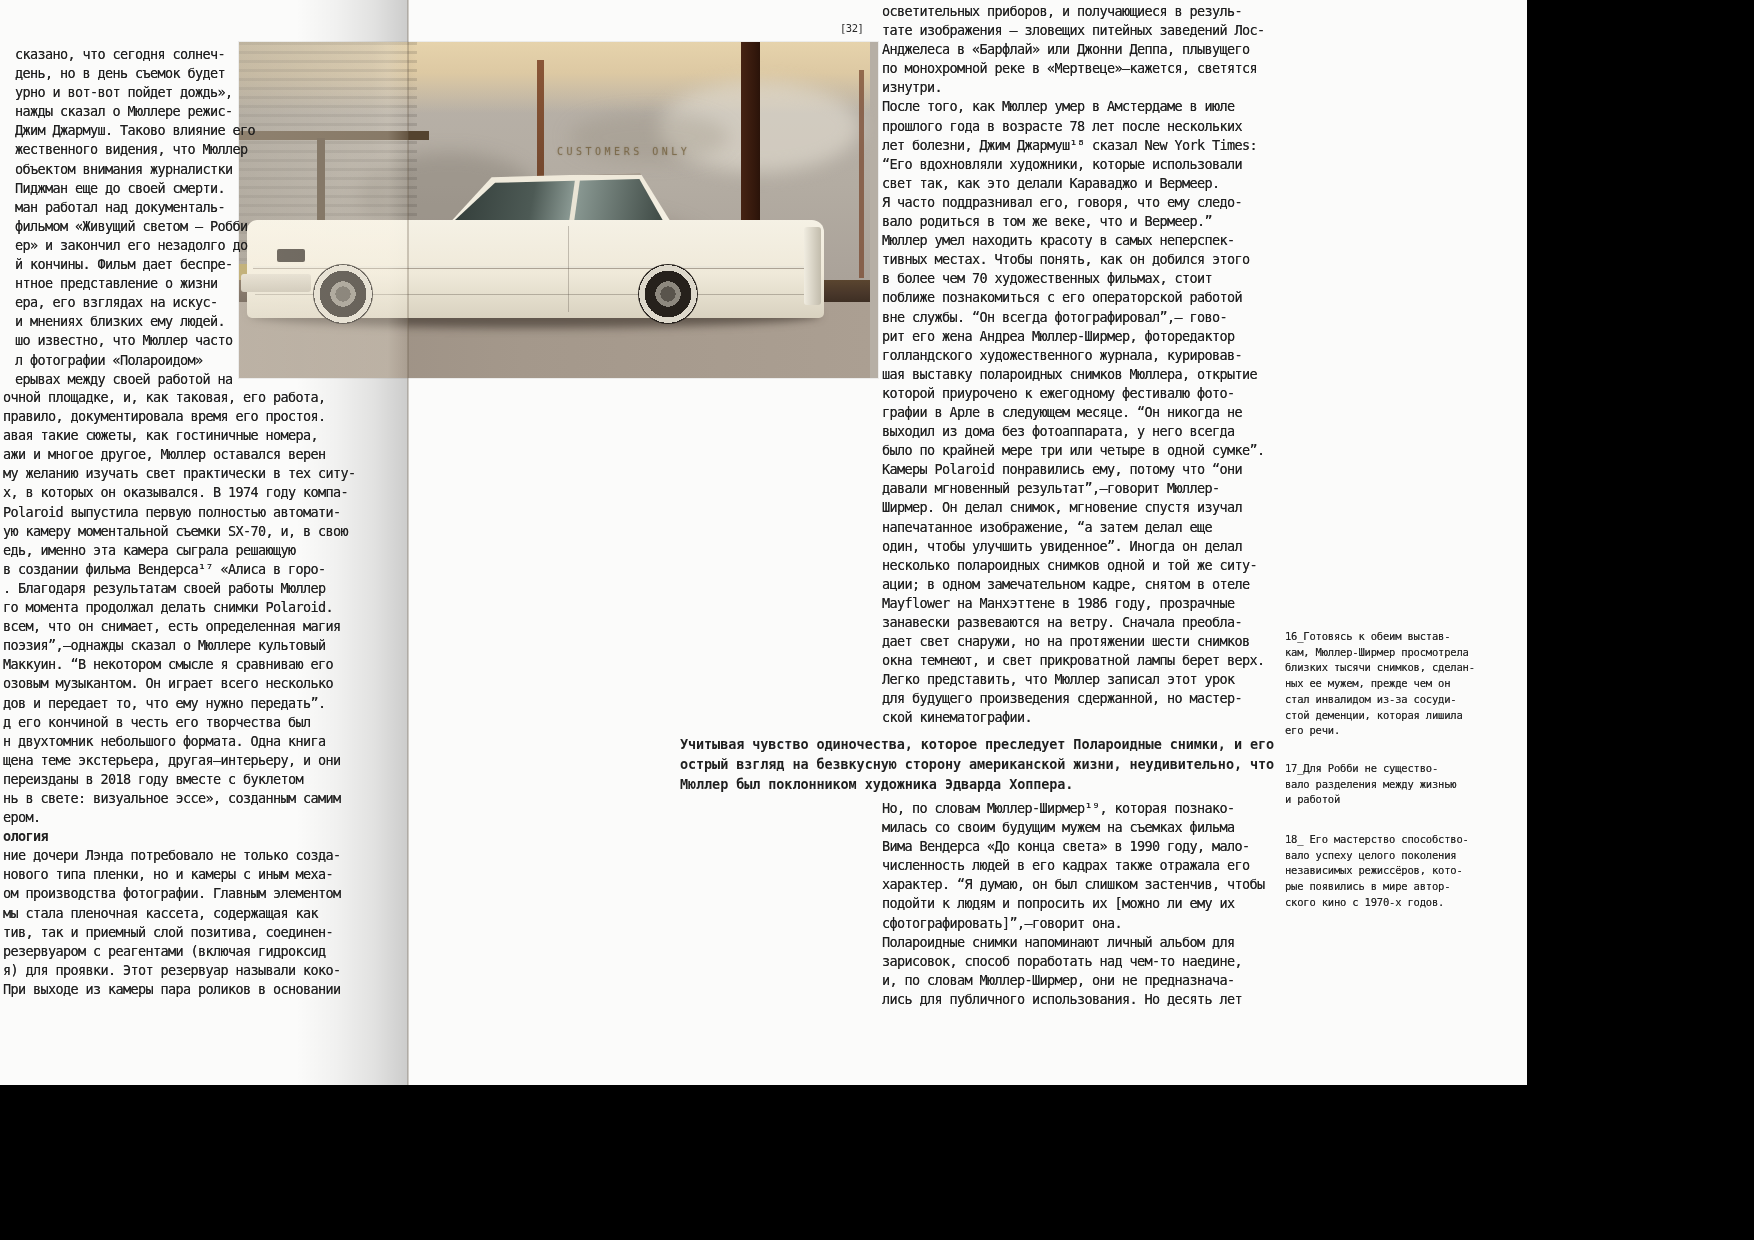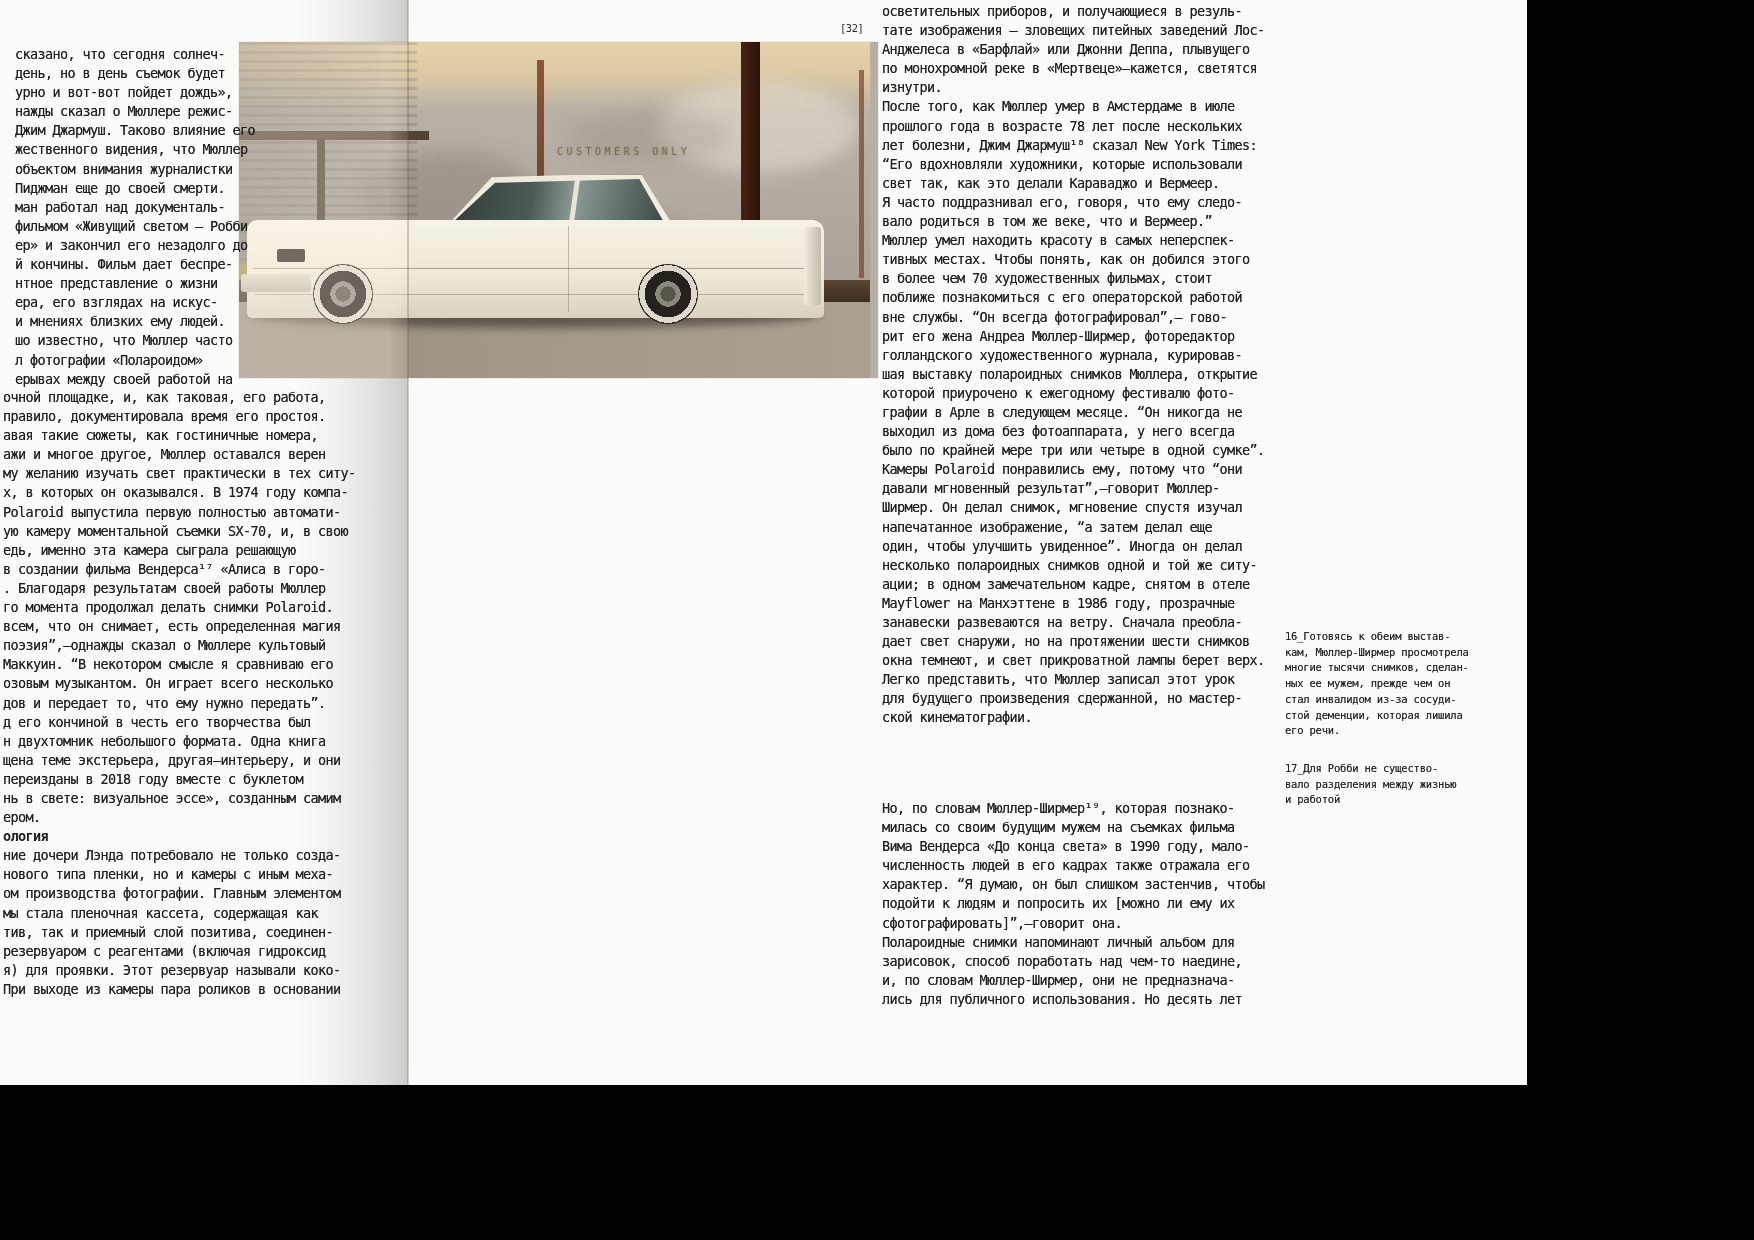--- a/index.html
+++ b/index.html
@@ -200,39 +200,47 @@
 один, чтобы улучшить увиденное”. Иногда он делал
 несколько полароидных снимков одной и той же ситу-
 ации; в одном замечательном кадре, снятом в отеле
 Mayflower на Манхэттене в 1986 году, прозрачные
 занавески развеваются на ветру. Сначала преобла-
 дает свет снаружи, но на протяжении шести снимков
 окна темнеют, и свет прикроватной лампы берет верх.
 Легко представить, что Мюллер записал этот урок
 для будущего произведения сдержанной, но мастер-
 ской кинематографии.</div>
+  <div class="txt bold" style="left:680px;top:734px;line-height:20px;letter-spacing:-0.1px;">Учитывая чувство одиночества, которое преследует Полароидные снимки, и его
+острый взгляд на безвкусную сторону американской жизни, неудивительно, что
+Мюллер был поклонником художника Эдварда Хоппера.</div>
   <div class="txt" style="left:882px;top:799px;">Но, по словам Мюллер-Ширмер¹⁹, которая познако-
 милась со своим будущим мужем на съемках фильма
 Вима Вендерса «До конца света» в 1990 году, мало-
 численность людей в его кадрах также отражала его
 характер. “Я думаю, он был слишком застенчив, чтобы
 подойти к людям и попросить их [можно ли ему их
 сфотографировать]”,—говорит она.
 Полароидные снимки напоминают личный альбом для
 зарисовок, способ поработать над чем-то наедине,
 и, по словам Мюллер-Ширмер, они не предназнача-
 лись для публичного использования. Но десять лет</div>
 
   <div class="fn" style="left:1285px;top:629px;">16_Готовясь к обеим выстав-
 кам, Мюллер-Ширмер просмотрела
-многие тысячи снимков, сделан-
+близких тысячи снимков, сделан-
 ных ее мужем, прежде чем он
 стал инвалидом из-за сосуди-
 стой деменции, которая лишила
 его речи.</div>
   <div class="fn" style="left:1285px;top:761px;">17_Для Робби не существо-
 вало разделения между жизнью
 и работой</div>
+  <div class="fn" style="left:1285px;top:832px;">18_ Его мастерство способство-
+вало успеху целого поколения
+независимых режиссёров, кото-
+рые появились в мире автор-
+ского кино с 1970-х годов.</div>
 
   <div class="fold-line"></div>
   <div class="black-right"></div>
   <div class="black-bottom"></div>
 </div>
 
 </body></html>

